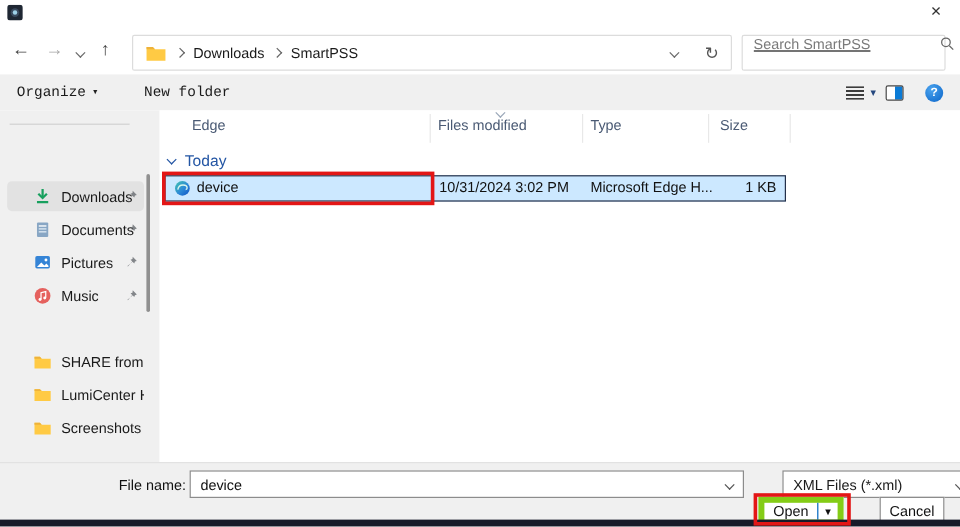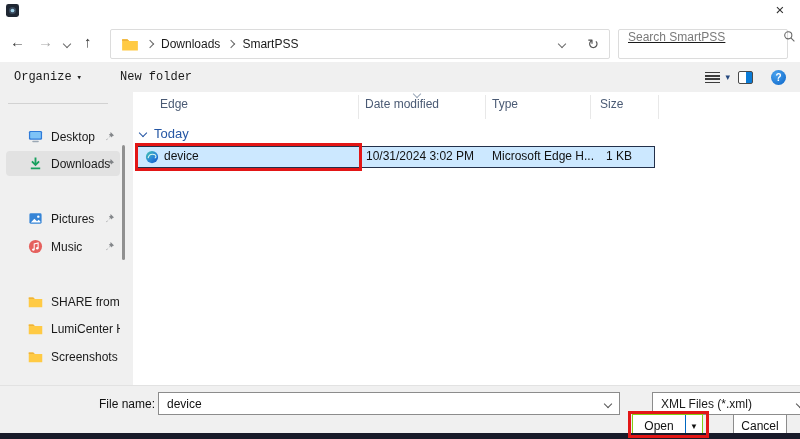--- a/index.html
+++ b/index.html
@@ -73,21 +73,21 @@
   
   .footer { position:absolute; left:0; top:385px; width:800px; height:48px; background:#f0f0f0;
             border-top:1px solid #e2e2e2; }
   .fn-label { position:absolute; left:70px; top:397px; width:85px; text-align:right; color:#111; }
   .combo { position:absolute; background:#fff; border:1px solid #8c8c8c; display:flex;
            align-items:center; padding:0 8px; gap:6px; cursor:pointer; height:23px; top:392px; }
   .combo input { border:none; outline:none; flex:1; font-family:"Liberation Sans",sans-serif;
                  font-size:12px; color:#111; background:transparent; }
   .combo .chev { color:#555; margin-left:auto; flex:0 0 auto; }
   .btn-open { position:absolute; left:632px; top:414px; width:71px; height:24px; background:#fff;
-              border:1px solid #84cc16; display:flex; align-items:stretch; cursor:pointer; padding:0; }
+              border:5px solid #84cc16; display:flex; align-items:stretch; cursor:pointer; padding:0; }
   .btn-open .main { flex:1; display:flex; align-items:center; justify-content:center;
                     font-size:12px; color:#111; }
   .btn-open .split { width:17px; border-left:1px solid #0067c0; display:flex; align-items:center;
                      justify-content:center; font-size:8px; color:#111; }
   .btn-cancel { position:absolute; left:733px; top:414px; width:54px; height:24px; background:#fff;
                 border:1px solid #8c8c8c; font-family:"Liberation Sans",sans-serif; font-size:12px;
                 color:#111; cursor:pointer; }
   .bottomstrip { position:absolute; left:0; top:433px; width:800px; height:6px; background:#181a29; z-index:5; }
 </style>
 </head>
@@ -148,48 +148,49 @@
       <span class="icon-lines"></span>
       <span style="font-size:9px;color:#24477e">▾</span>
     </span>
     <span class="icon-pane" style="margin-right:18px;cursor:pointer"></span>
     <span class="icon-help" style="margin-right:14px;cursor:pointer">?</span>
   </div>
 
   <div class="sidebar">
     <div class="side-topline"></div>
 
-    <div class="side-item" style="top:32px">
-      <span class="sicon">
-          <svg viewBox="0 0 16 16">
-            <rect x="1" y="2" width="14" height="9.5" rx="1.5" fill="#2f7bd9"></rect>
-            <rect x="2.3" y="3.3" width="11.4" height="6.9" rx="0.8" fill="#7ec3f7"></rect>
-            <rect x="4.5" y="12.4" width="7" height="1.6" rx="0.8" fill="#9aa7b4"></rect>
-          </svg>
-        </span>
-      <span class="slabel">Desktop</span>
-      <span class="pin"><svg viewBox="0 0 16 16" fill="#5f6368">
-            <path d="M9.6 1.4l5 5-2.3.8-.8 2.3-2.5-2.5-5.2 6.3-.6-.6 6.3-5.2-2.5-2.5 2.3-.8z"></path>
-          </svg></span>
-    </div>
 
     <div class="side-item selected" style="top:59px">
       <span class="sicon">
           <svg viewBox="0 0 16 16">
             <path d="M8 1.5v7.5" stroke="#18a05e" stroke-width="2" fill="none"></path>
             <path d="M4.2 5.8L8 9.6l3.8-3.8" fill="none" stroke="#18a05e" stroke-width="2"></path>
             <path d="M3 13.2h10" stroke="#18a05e" stroke-width="2"></path>
           </svg>
         </span>
       <span class="slabel">Downloads</span>
       <span class="pin"><svg viewBox="0 0 16 16" fill="#5f6368">
             <path d="M9.6 1.4l5 5-2.3.8-.8 2.3-2.5-2.5-5.2 6.3-.6-.6 6.3-5.2-2.5-2.5 2.3-.8z"></path>
           </svg></span>
     </div>
 
+    <div class="side-item" style="top:87px">
+      <span class="sicon">
+          <svg viewBox="0 0 16 16">
+            <rect x="3" y="1.5" width="10" height="13" rx="1" fill="#88a6c4"></rect>
+            <rect x="4.6" y="4" width="6.8" height="1.2" fill="#fff"></rect>
+            <rect x="4.6" y="6.6" width="6.8" height="1.2" fill="#dce8f2"></rect>
+            <rect x="4.6" y="9.2" width="6.8" height="1.2" fill="#dce8f2"></rect>
+          </svg>
+        </span>
+      <span class="slabel">Documents</span>
+      <span class="pin"><svg viewBox="0 0 16 16" fill="#5f6368">
+            <path d="M9.6 1.4l5 5-2.3.8-.8 2.3-2.5-2.5-5.2 6.3-.6-.6 6.3-5.2-2.5-2.5 2.3-.8z"></path>
+          </svg></span>
+    </div>
 
     <div class="side-item" style="top:114px">
       <span class="sicon">
           <svg viewBox="0 0 16 16">
             <rect x="1.5" y="2.5" width="13" height="11" rx="1.5" fill="#3584d6"></rect>
             <path d="M3 12.2l3.8-4 2.8 2.8 1.8-1.8 1.8 2v1z" fill="#fff"></path>
             <circle cx="11" cy="6" r="1.3" fill="#fff"></circle>
           </svg>
         </span>
       <span class="slabel">Pictures</span>
@@ -244,21 +245,21 @@
       <span class="slabel">Screenshots</span>
     </div>
 
     <div class="side-scroll"></div>
   </div>
 
   <div class="filearea"></div>
 
   <div class="col-h" style="left:160px">Edge</div>
   <span class="chev sort-chev"></span>
-  <div class="col-h" style="left:365px">Date modified</div>
+  <div class="col-h" style="left:365px">Files modified</div>
   <div class="col-h" style="left:492px">Type</div>
   <div class="col-h" style="left:600px">Size</div>
   <div class="col-sep" style="left:358px"></div>
   <div class="col-sep" style="left:485px"></div>
   <div class="col-sep" style="left:590px"></div>
   <div class="col-sep" style="left:658px"></div>
 
   <span class="chev group-chev"></span>
   <div class="group-h">Today</div>
 
@@ -272,21 +273,21 @@
             <stop offset="1" stop-color="#0f52c2"></stop>
       </linearGradient>
         </defs>
       <circle cx="8" cy="8" r="7" fill="url(#eg)"></circle>
       <path d="M3.6 9.2c.5-2.9 2.9-4.4 5-4.4 2.4 0 3.9 1.4 3.9 2.9 0 .8-.5 1.4-1.4 1.4" fill="none" stroke="#d9f6ec" stroke-width="1.3"></path>
     </svg>
   </span>
   <div class="cell" style="left:164px">device</div>
   <div class="cell" style="left:366px">10/31/2024 3:02 PM</div>
   <div class="cell" style="left:492px">Microsoft Edge H...</div>
-  <div class="cell" style="left:606px;width:62px;text-align:left">1 KB</div>
+  <div class="cell" style="left:585px;width:62px;text-align:right">1 KB</div>
 
   <div class="footer"></div>
   <div class="fn-label">File name:</div>
 
   <div class="combo" style="left:158px;width:462px">
     <input type="text" value="device" style="">
     <span class="chev"></span>
   </div>
 
   <div class="combo" style="left:652px;width:160px">

